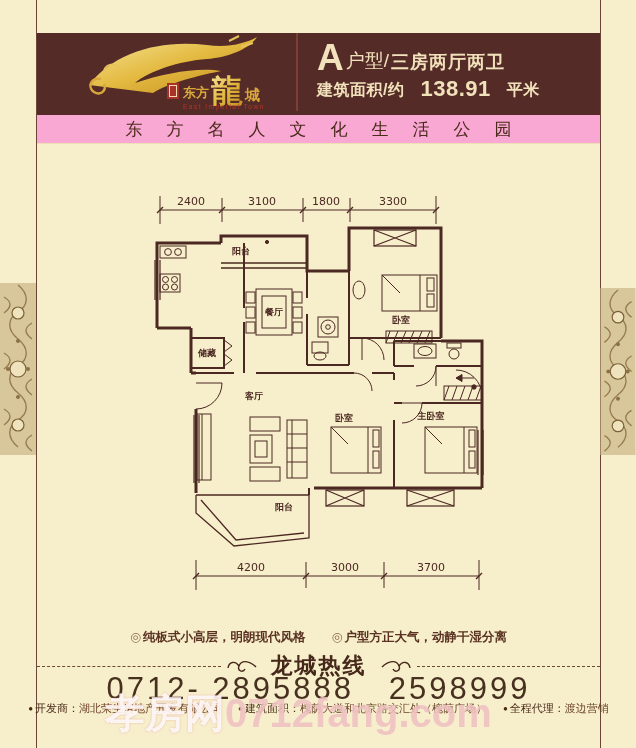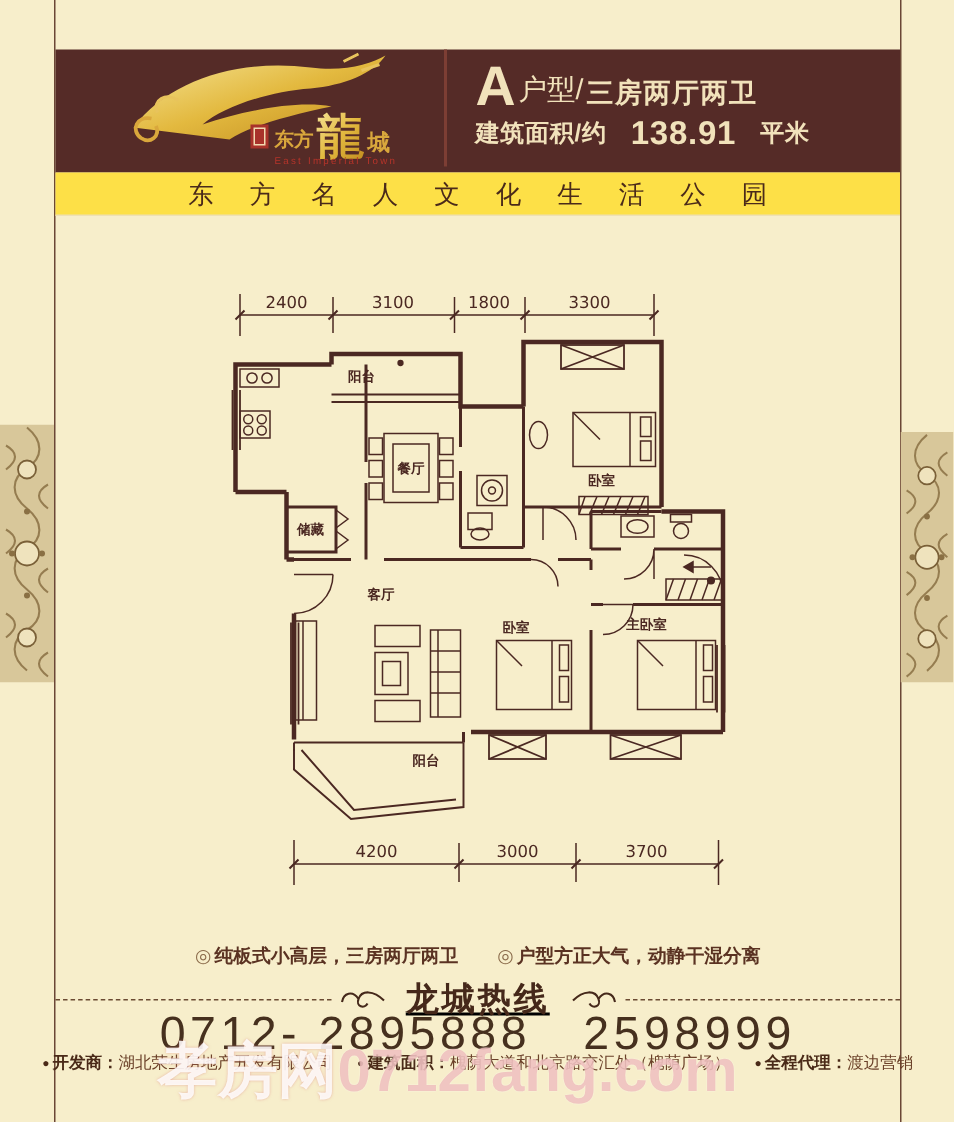--- a/index.html
+++ b/index.html
@@ -17,45 +17,45 @@
   .header-divider{position:absolute;left:259px;top:0px;width:2px;height:78px;background:#7d3e34;}
   .header-text{position:absolute;left:280px;top:9px;color:#f1e2bb;line-height:1.15;}
   .ht-line1{display:flex;align-items:flex-end;}
   .ht-letter{font-size:37px;font-weight:bold;line-height:.85;}
   .ht-suffix{font-size:19px;margin:0 2px 2px 2px;}
   .ht-rooms{font-size:18px;font-weight:bold;margin-bottom:1px;letter-spacing:1px;}
   .ht-line2{margin-top:6px;display:flex;align-items:flex-end;font-size:16px;font-weight:bold;letter-spacing:.5px;}
   .ht-area{font-size:22px;line-height:.9;margin:0 16px;}
 
   
-  .tagline-band{position:absolute;left:37px;top:115px;width:563px;height:28px;background:#fde047;border-bottom:1px solid #eee0b4;display:flex;align-items:center;justify-content:center;}
+  .tagline-band{position:absolute;left:37px;top:115px;width:563px;height:28px;background:#f9a8d4;border-bottom:1px solid #eee0b4;display:flex;align-items:center;justify-content:center;}
   .tagline{font-size:17px;color:#4a2a1a;letter-spacing:24px;text-indent:24px;white-space:nowrap;}
 
   
   .plan{position:absolute;left:144px;top:190px;}
   .plan svg text{font-family:"DejaVu Sans","Liberation Sans",sans-serif;}
 
   
   .features{position:absolute;left:37px;top:629px;width:563px;display:flex;justify-content:center;gap:26px;font-size:12.5px;font-weight:bold;color:#5a3222;white-space:nowrap;}
   .feature .bullet{color:#8a6a4a;margin-right:2px;font-weight:normal;}
 
   
-  .hotline{position:absolute;left:37px;top:651px;width:563px;display:flex;align-items:center;text-decoration:underline;}
+  .hotline{position:absolute;left:37px;top:651px;width:563px;display:flex;align-items:center;}
   .hotline .dash{flex:1;height:0;border-top:1px dashed #6b4a32;}
   .hotline-title{font-size:22px;font-weight:bold;color:#45281a;margin:0 8px;letter-spacing:2px;white-space:nowrap;}
   .flourish{margin:0 6px;flex:none;}
 
   
   .phone{position:absolute;left:37px;top:671px;width:563px;text-align:center;font-size:31px;color:#46301e;letter-spacing:3px;white-space:pre;}
 
   
   .footer{position:absolute;left:37px;top:701px;width:563px;display:flex;justify-content:center;gap:16px;font-size:11px;color:#6b4129;white-space:nowrap;}
   .footer .item{display:flex;align-items:center;}
   .footer .dot{font-size:8px;margin-right:2px;color:#4a2a18;}
-  .footer .lbl{font-weight:bold;color:#4a2a18;}
+  .footer .lbl{font-weight:normal;color:#4a2a18;}
 
   
   .watermark{position:absolute;left:105px;top:686px;font-size:40px;font-weight:bold;white-space:nowrap;pointer-events:none;}
   .watermark .p1{color:rgba(255,255,255,.85);text-shadow:0 0 2px rgba(220,130,130,.55);}
   .watermark .p2{color:rgba(233,167,167,.62);text-shadow:0 0 1px rgba(255,255,255,.7);}
 </style>
 </head>
 <body>
 
 <div class="page">
@@ -271,21 +271,21 @@
         <text x="63" y="166">储藏</text>
         <text x="110" y="209">客厅</text>
         <text x="140" y="320">阳台</text>
         <text x="200" y="231">卧室</text>
         <text x="287" y="229">主卧室</text>
       </g>
     </svg>
   </div>
 
   <div class="features">
-    <span class="feature"><span class="bullet">◎</span><span>纯板式小高层，三房两厅两卫</span></span>
+    <span class="feature"><span class="bullet">◎</span><span>纯板式小高层，明朗现代风格</span></span>
     <span class="feature"><span class="bullet">◎</span><span>户型方正大气，动静干湿分离</span></span>
   </div>
 
   <div class="hotline">
     <div class="dash"></div>
     <svg class="flourish" width="30" height="14" viewBox="0 0 30 14">
       <path d="M29,8 C22,1 14,1 12,7 C10,12 16,14 18,10 M12,7 C8,1 2,3 1,9" stroke="#45281a" stroke-width="1.4" fill="none"></path>
     </svg>
     <span class="hotline-title">龙城热线</span>
     <svg class="flourish" width="30" height="14" viewBox="0 0 30 14">

